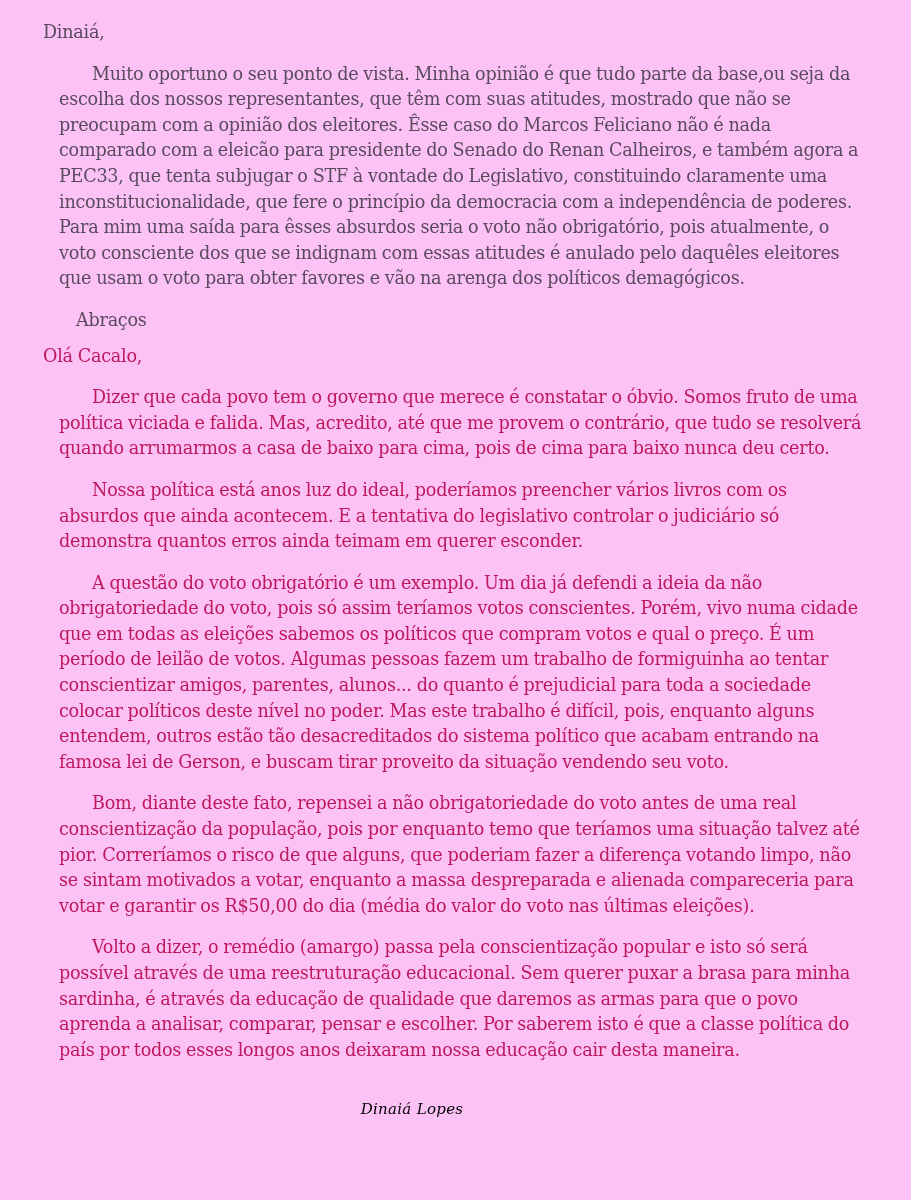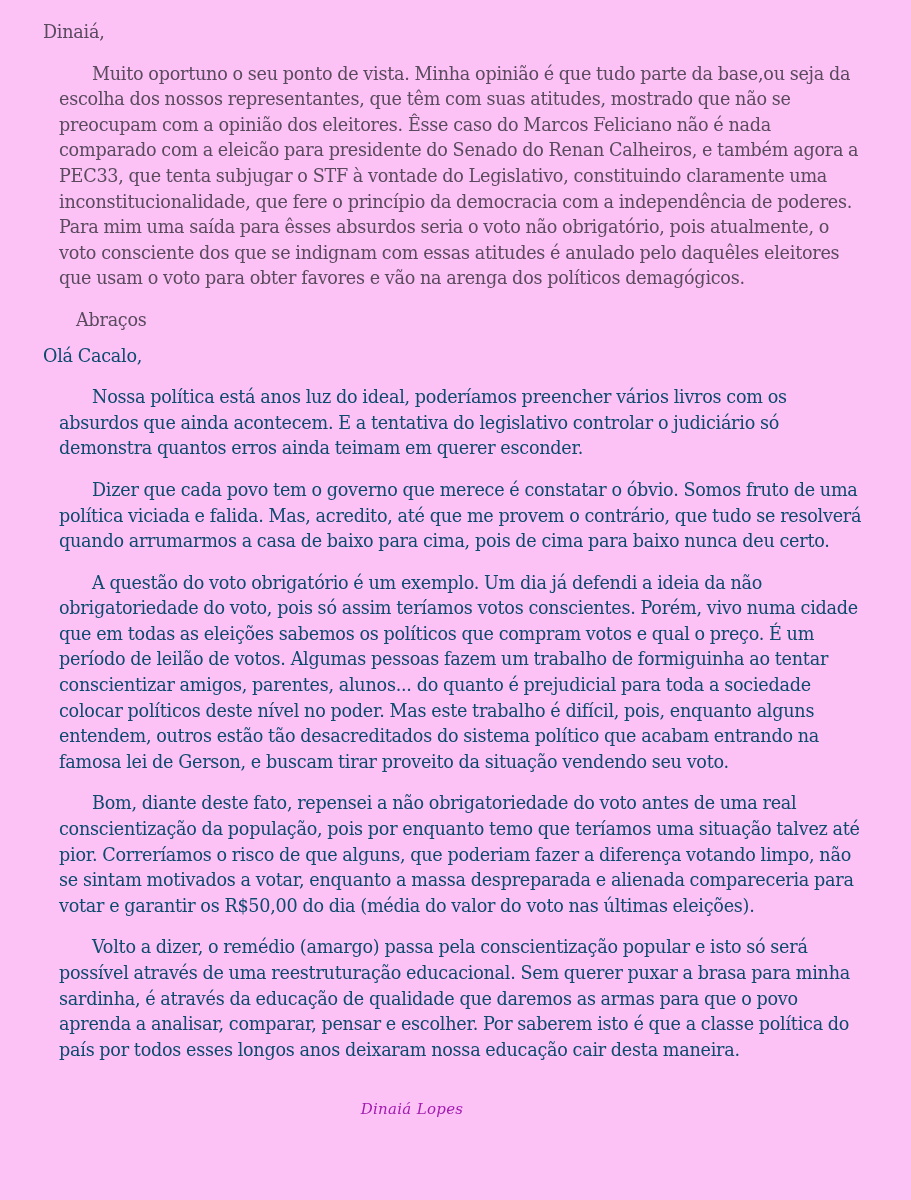--- a/index.html
+++ b/index.html
@@ -23,21 +23,21 @@
     .letter {
       font-size: 17.6px;
       line-height: 25.6px;
       letter-spacing: -0.25px;
       word-spacing: -0.4px;
     }
     .letter-1 {
       color: #5a4a5e;
     }
     .letter-2 {
-      color: #0c4a6e;
+      color: #be185d;
       margin-top: 10px;
     }
     .greeting {
       margin: 0;
     }
     .para {
       margin: 16px;
       text-indent: 33px;
     }
     .closing {
@@ -46,39 +46,39 @@
     }
     .signature {
       position: absolute;
       top: 1100px;
       left: 0;
       width: 824px;
       text-align: center;
       font-family: "DejaVu Serif", serif;
       font-style: italic;
       font-size: 15px;
-      color: #a21caf;
+      color: #000000;
       letter-spacing: 0.3px;
     }
   </style>
 </head>
 <body>
 
 <div class="page">
 
   <div class="letter letter-1">
     <p class="greeting">Dinaiá,</p>
     <p class="para">Muito oportuno o seu ponto de vista. Minha opinião é que tudo parte da base,ou seja da escolha dos nossos representantes, que têm com suas atitudes, mostrado que não se preocupam com a opinião dos eleitores. Êsse caso do Marcos Feliciano não é nada comparado com a eleicão para presidente do Senado do Renan Calheiros, e também agora a PEC33, que tenta subjugar o STF à vontade do Legislativo, constituindo claramente uma inconstitucionalidade, que fere o princípio da democracia com a independência de poderes. Para mim uma saída para êsses absurdos seria o voto não obrigatório, pois atualmente, o voto consciente dos que se indignam com essas atitudes é anulado pelo daquêles eleitores que usam o voto para obter favores e vão na arenga dos políticos demagógicos.</p>
     <p class="closing">Abraços</p>
   </div>
 
   <div class="letter letter-2">
     <p class="greeting">Olá Cacalo,</p>
+    <p class="para">Dizer que cada povo tem o governo que merece é constatar o óbvio. Somos fruto de uma política viciada e falida. Mas, acredito, até que me provem o contrário, que tudo se resolverá quando arrumarmos a casa de baixo para cima, pois de cima para baixo nunca deu certo.</p>
     <p class="para">Nossa política está anos luz do ideal, poderíamos preencher vários livros com os absurdos que ainda acontecem. E a  tentativa do legislativo controlar o judiciário só demonstra quantos erros ainda teimam em querer esconder.</p>
-    <p class="para">Dizer que cada povo tem o governo que merece é constatar o óbvio. Somos fruto de uma política viciada e falida. Mas, acredito, até que me provem o contrário, que tudo se resolverá quando arrumarmos a casa de baixo para cima, pois de cima para baixo nunca deu certo.</p>
     <p class="para">A questão do voto obrigatório é um exemplo. Um dia já defendi a ideia da não obrigatoriedade do voto, pois só assim teríamos votos conscientes. Porém, vivo numa cidade que em todas as eleições sabemos os políticos que compram votos e qual o preço. É um período de leilão de votos.  Algumas pessoas fazem um trabalho de formiguinha ao tentar conscientizar amigos, parentes, alunos... do quanto é prejudicial para toda a sociedade colocar políticos deste nível no poder. Mas este trabalho é difícil, pois, enquanto alguns entendem, outros estão tão desacreditados do sistema político que acabam entrando na famosa lei de Gerson, e buscam tirar proveito da situação vendendo seu voto.</p>
     <p class="para">Bom, diante deste fato, repensei a não obrigatoriedade do voto antes de uma real conscientização da população, pois por enquanto temo que teríamos uma situação talvez até pior. Correríamos o risco de que alguns, que poderiam fazer a diferença votando limpo, não se sintam motivados a votar, enquanto a massa despreparada e alienada compareceria para votar e garantir os R$50,00 do dia (média do valor do voto nas últimas eleições).</p>
     <p class="para">Volto a dizer, o remédio (amargo) passa pela conscientização popular e isto só  será possível através de uma reestruturação educacional. Sem querer puxar a brasa para minha sardinha, é através da educação de qualidade que daremos as armas para que o povo aprenda a analisar, comparar, pensar e escolher. Por saberem isto é que a classe política do país por todos esses longos anos deixaram nossa educação cair desta maneira.</p>
   </div>
 
   <div class="signature">Dinaiá Lopes</div>
 
 </div>
 
 </body></html>

